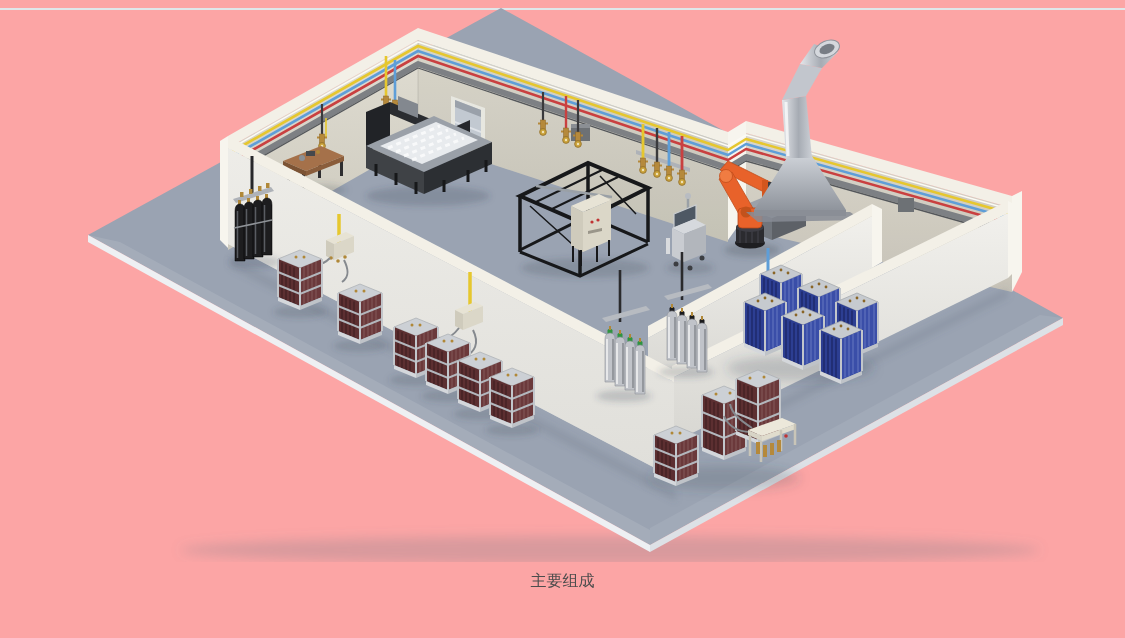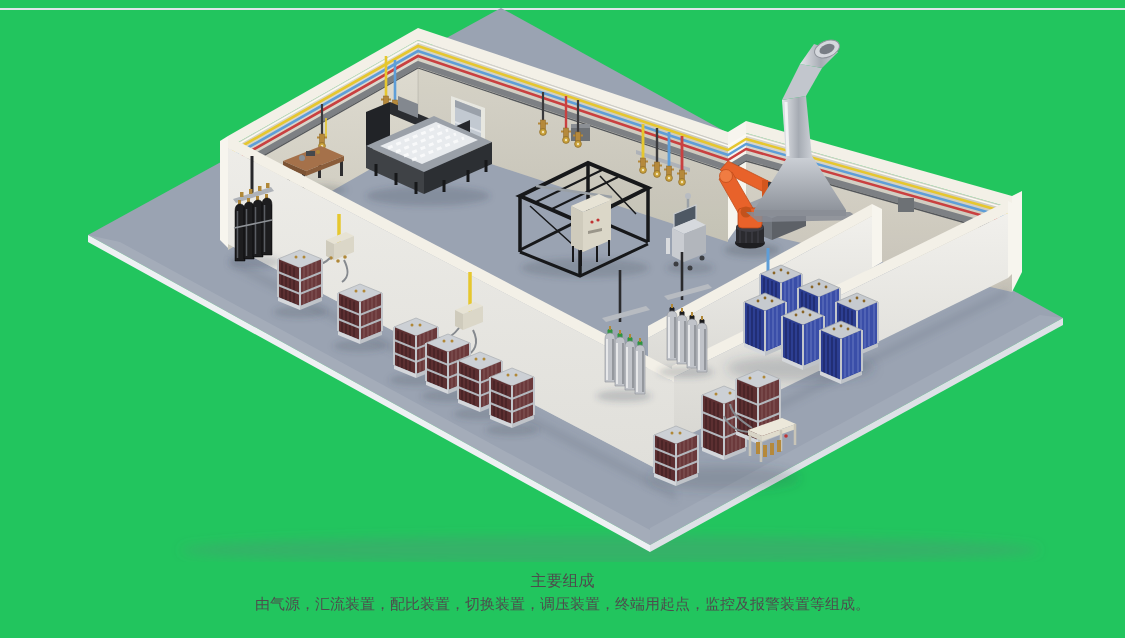--- a/index.html
+++ b/index.html
@@ -7,21 +7,21 @@
         font-family:"Liberation Sans","DejaVu Sans",sans-serif;}
   .top-divider{position:absolute;top:8px;left:0;width:1125px;height:2px;}
   .scene-wrap{position:absolute;top:0;left:0;width:1125px;height:562px;}
   .caption{position:absolute;top:570px;left:0;width:1125px;text-align:center;color:#4d4d4d;}
   .caption-title{font-size:16px;line-height:22px;}
   .caption-desc{font-size:15px;line-height:22px;margin-top:1px;}
 </style>
 </head>
 <body>
 
-<div class="page" style="background: #22c55e;">
+<div class="page" style="background: #fca5a5;">
   <div class="top-divider" style="background: rgb(223, 231, 234);"></div>
 
   <div class="scene-wrap">
   <svg width="1125" height="562" viewBox="0 0 1125 562">
     <defs>
       <filter id="soft" x="-50%" y="-50%" width="200%" height="200%">
             <feGaussianBlur stdDeviation="3"></feGaussianBlur>
           </filter>
       <filter id="soft6" x="-50%" y="-50%" width="200%" height="200%">
             <feGaussianBlur stdDeviation="6"></feGaussianBlur>
@@ -408,15 +408,14 @@
           <rect x="777" y="440" width="4" height="12" fill="#b5893b"></rect>
           <circle cx="786" cy="436" r="1.8" fill="#c03333"></circle>
         </g>
       </g>
     </g>
   </svg>
   </div>
 
   <div class="caption" style="color: rgb(77, 77, 77);">
     <div class="caption-title">主要组成</div>
-    <div class="caption-desc">由气源，汇流装置，配比装置，切换装置，调压装置，终端用起点，监控及报警装置等组成。</div>
   </div>
 </div>
 
 </body></html>

